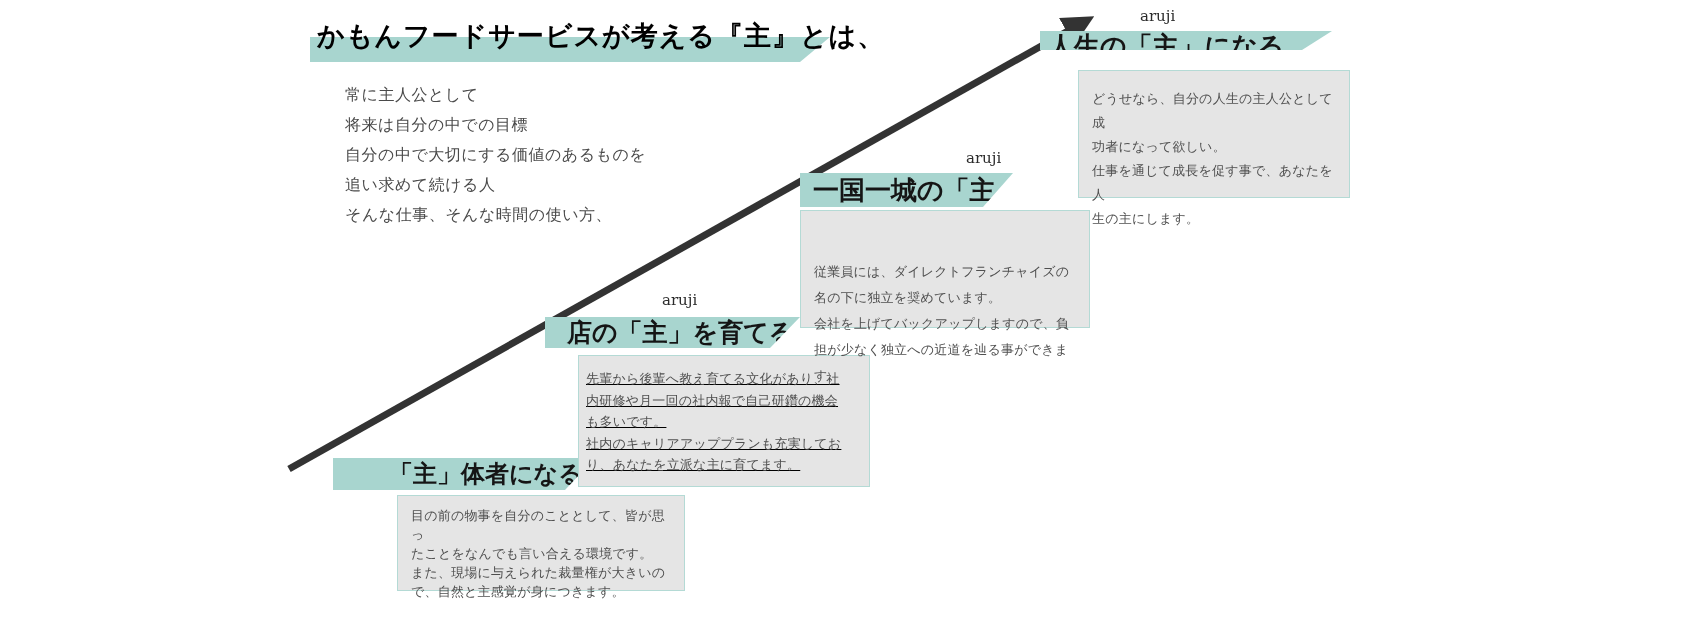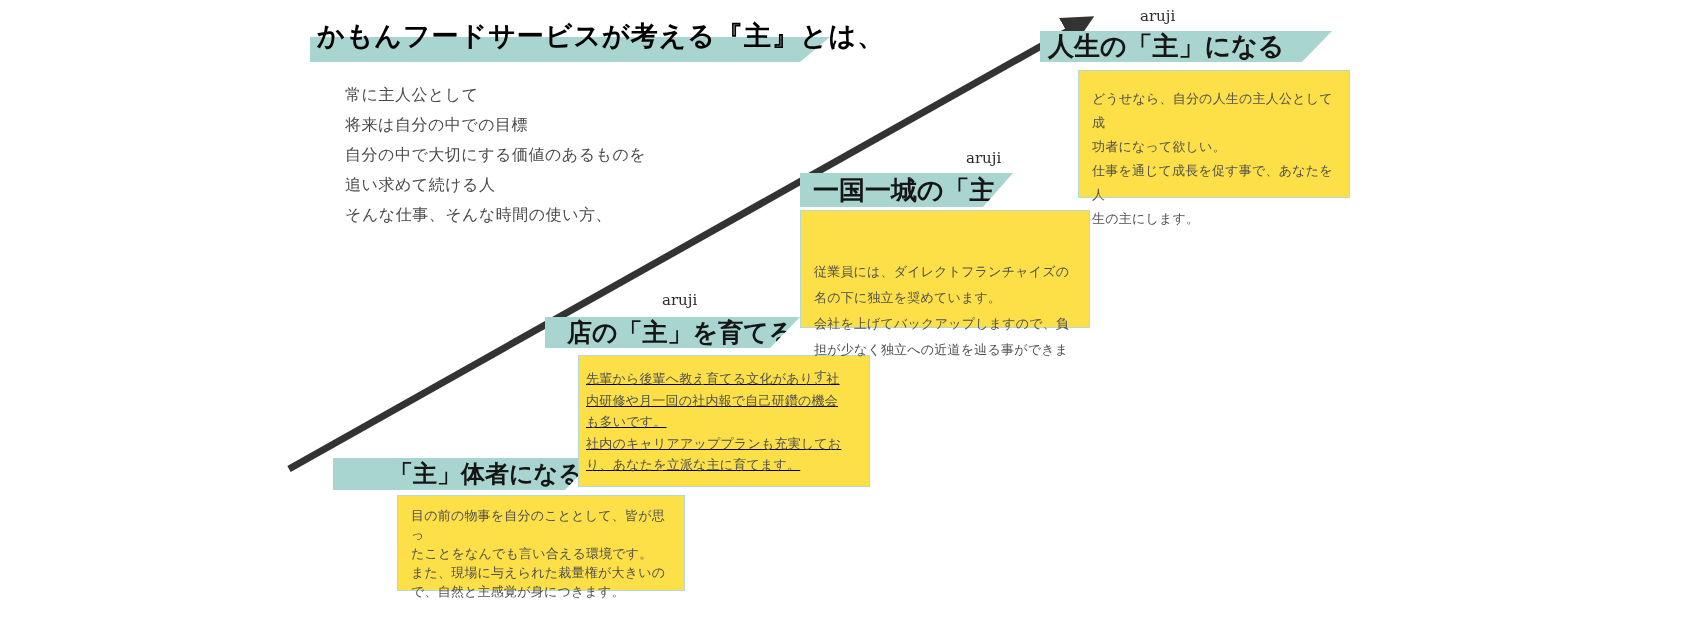--- a/index.html
+++ b/index.html
@@ -38,21 +38,21 @@
   }
 
   .furigana{
     position:absolute;z-index:3;
     font-family:"DejaVu Serif","Liberation Serif",serif;
     font-size:15px;color:#2b2b2b;
   }
 
   .box{
     position:absolute;z-index:2;
-    background:#fde047;border:1px solid #b4dad5;
+    background:#e5e5e5;border:1px solid #b4dad5;
     box-sizing:border-box;
   }
   .box-text{
     margin:0;color:#4f4f4f;font-size:13px;
     white-space:pre-line;letter-spacing:0.2px;
   }
 
   
   .band-s1{left:333px;top:458px;width:262px;height:32px;}
   .band-s1 .band-label{font-size:24px;line-height:32px;padding-left:12px;margin-left:44px;}
@@ -67,21 +67,21 @@
   .box-s2 .box-text{line-height:21.5px;}
 
   
   .band-s3{left:800px;top:173px;width:213px;height:34px;}
   .band-s3 .band-label{font-size:26px;line-height:34px;padding-left:13px;}
   .furigana-s3{left:966px;top:149px;}
   .box-s3{left:800px;top:210px;width:290px;height:118px;padding:11px 13px;}
   .box-s3 .box-text{line-height:26px;margin-top:37px;}
 
   
-  .band-s4{left:1040px;top:31px;width:292px;height:31px;}
+  .band-s4{left:1040px;top:31px;width:292px;height:19px;}
   .band-s4 .band-label{font-size:26px;line-height:31px;padding-left:8px;}
   .furigana-s4{left:1140px;top:7px;}
   .box-s4{left:1078px;top:70px;width:272px;height:128px;padding:16px 13px;}
   .box-s4 .box-text{line-height:24px;}
 </style>
 </head>
 <body>
 
 <div class="canvas">
 

